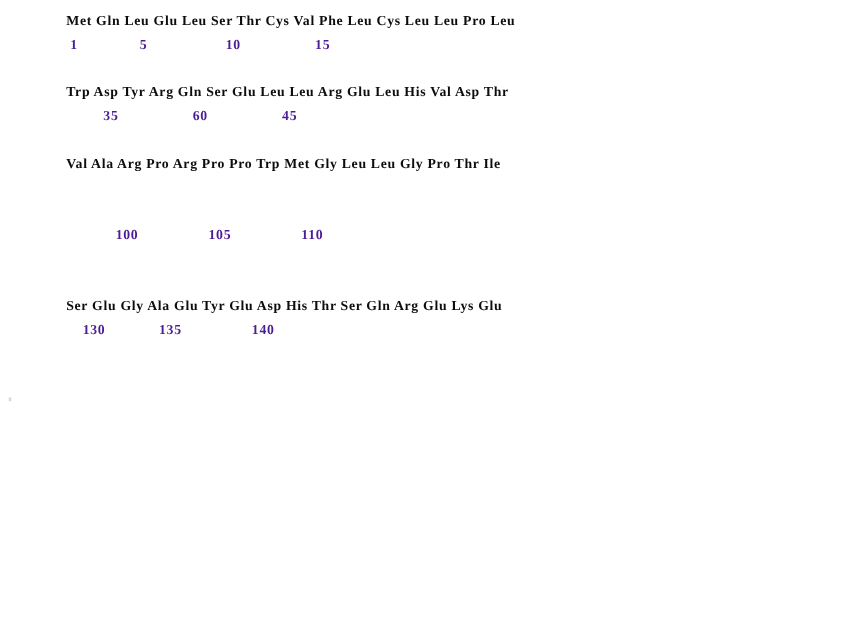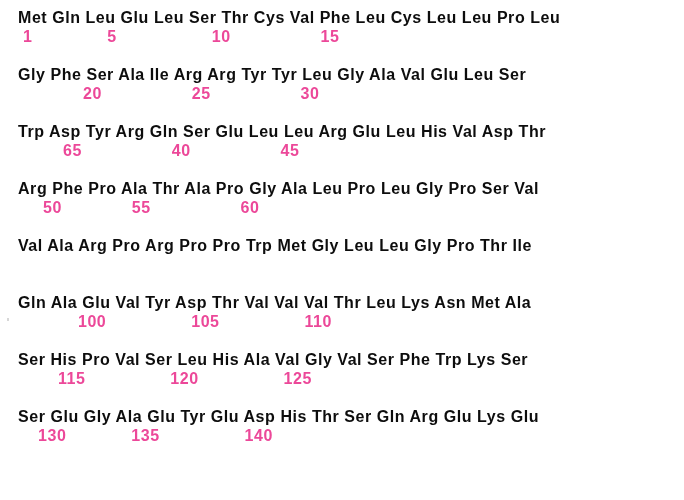--- a/index.html
+++ b/index.html
@@ -22,32 +22,33 @@
     top: 8px;
     width: 660px;
   }
   .seq-row {
     position: relative;
     height: 57px;
   }
   .residue-line,
   .number-line {
     display: block;
-    font-size: 16px;
+    font-size: 11px;
     line-height: 19px;
     letter-spacing: 0.55px;
     white-space: pre;
     font-weight: 600;
-    font-family: Liberation Sans, sans-serif;
+    font-family: Liberation Serif, serif;
+    margin-left: 35px;
   }
   .residue-line {
     color: #0d0d0d;
   }
   .number-line {
-    color: #ec4899;
+    color: #4c1d95;
     height: 19px;
   }
   .speck {
     position: absolute;
     left: 7px;
     top: 318px;
     width: 2px;
     height: 3px;
     background: #c9c9c9;
     opacity: 0.75;
@@ -55,40 +56,27 @@
 </style>
 </head>
 <body>
 
 <div id="sequence-listing">
     <div class="seq-row">
       <span class="residue-line">Met Gln Leu Glu Leu Ser Thr Cys Val Phe Leu Cys Leu Leu Pro Leu</span>
       <span class="number-line"> 1               5                   10                  15</span>
     </div>
     <div class="seq-row">
-      <span class="residue-line">Gly Phe Ser Ala Ile Arg Arg Tyr Tyr Leu Gly Ala Val Glu Leu Ser</span>
-      <span class="number-line">             20                  25                  30</span>
-    </div>
-    <div class="seq-row">
       <span class="residue-line">Trp Asp Tyr Arg Gln Ser Glu Leu Leu Arg Glu Leu His Val Asp Thr</span>
-      <span class="number-line">         65                  40                  45</span>
-    </div>
-    <div class="seq-row">
-      <span class="residue-line">Arg Phe Pro Ala Thr Ala Pro Gly Ala Leu Pro Leu Gly Pro Ser Val</span>
-      <span class="number-line">     50              55                  60</span>
+      <span class="number-line">         35                  60                  45</span>
     </div>
     <div class="seq-row">
       <span class="residue-line">Val Ala Arg Pro Arg Pro Pro Trp Met Gly Leu Leu Gly Pro Thr Ile</span>
     </div>
     <div class="seq-row">
-      <span class="residue-line">Gln Ala Glu Val Tyr Asp Thr Val Val Val Thr Leu Lys Asn Met Ala</span>
       <span class="number-line">            100                 105                 110</span>
-    </div>
-    <div class="seq-row">
-      <span class="residue-line">Ser His Pro Val Ser Leu His Ala Val Gly Val Ser Phe Trp Lys Ser</span>
-      <span class="number-line">        115                 120                 125</span>
     </div>
     <div class="seq-row">
       <span class="residue-line">Ser Glu Gly Ala Glu Tyr Glu Asp His Thr Ser Gln Arg Glu Lys Glu</span>
       <span class="number-line">    130             135                 140</span>
     </div>
   </div>
 <div class="speck"></div>
 
 </body></html>

